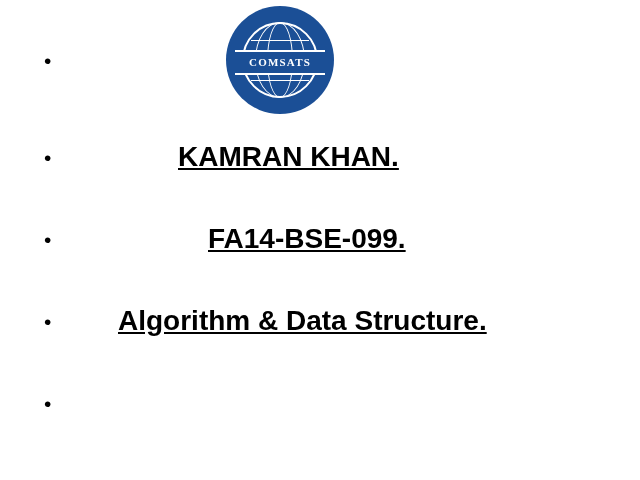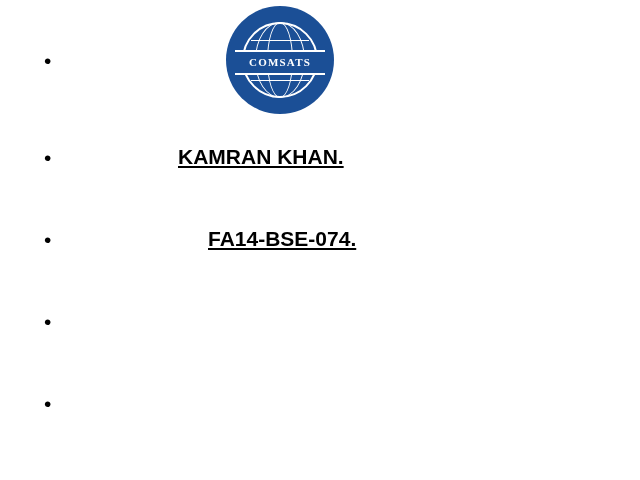--- a/index.html
+++ b/index.html
@@ -112,21 +112,21 @@
     font-weight: bold;
     letter-spacing: 1.2px;
     font-family: "Liberation Serif", serif;
     line-height: 1;
   }
   
   .row-text {
     height: 82px;
   }
   .slide-text {
-    font-size: 21px;
+    font-size: 28px;
     font-weight: bold;
     color: #000000;
     text-decoration: underline;
     white-space: pre;
     font-family: "Liberation Sans", sans-serif;
   }
   .ind-1 { padding-left: 112px; }
   .ind-2 { padding-left: 142px; }
   .ind-3 { padding-left: 52px; }
   .ind-4 { padding-left: 20px; }
@@ -157,26 +157,29 @@
     <li class="bullet-row row-text">
       <span class="bullet-dot">•</span>
       <span class="bullet-body ind-1">
         <span class="slide-text">KAMRAN KHAN.</span>
       </span>
     </li>
 
     <li class="bullet-row row-text">
       <span class="bullet-dot">•</span>
       <span class="bullet-body ind-2">
-        <span class="slide-text">FA14-BSE-074.</span>
+        <span class="slide-text">FA14-BSE-099.</span>
       </span>
     </li>
 
     <li class="bullet-row row-text">
       <span class="bullet-dot">•</span>
+      <span class="bullet-body ind-3">
+        <span class="slide-text">Algorithm &amp; Data Structure.</span>
+      </span>
     </li>
 
     <li class="bullet-row row-text">
       <span class="bullet-dot">•</span>
     </li>
 
   </ul>
 </div>
 
 </body></html>

